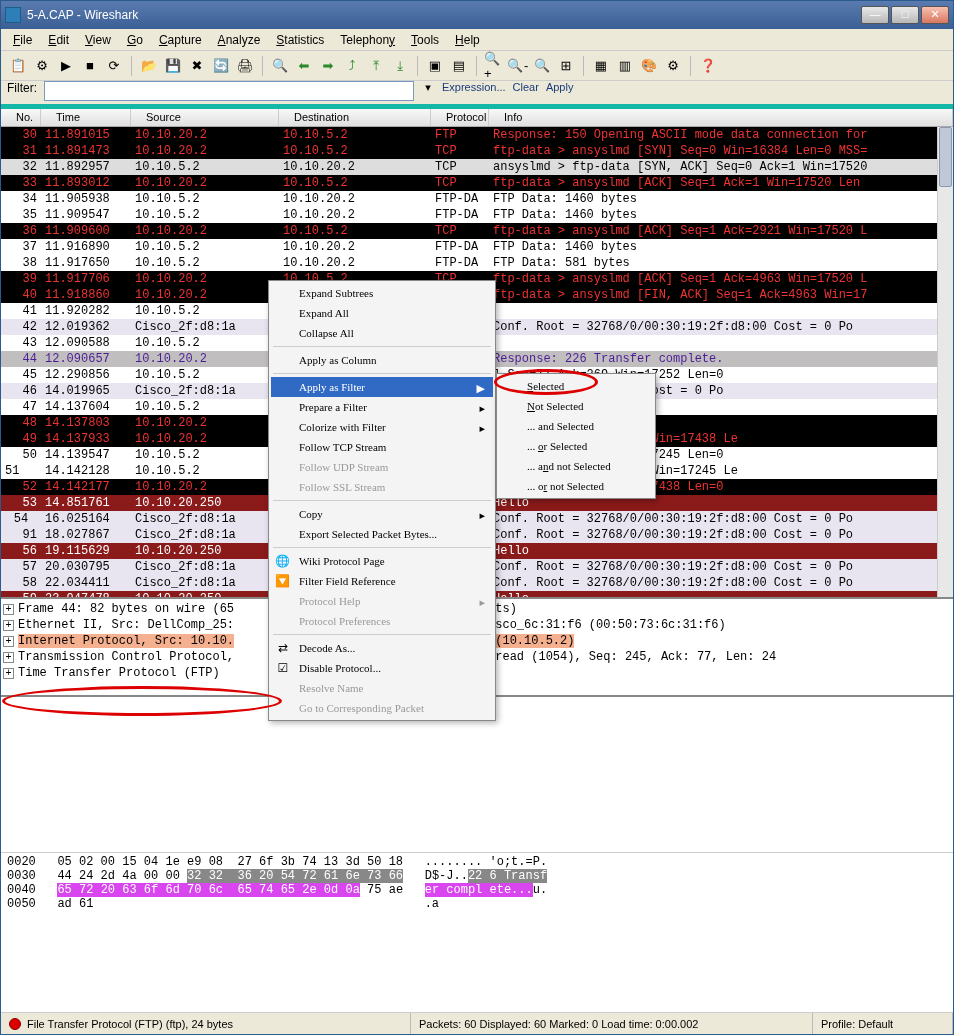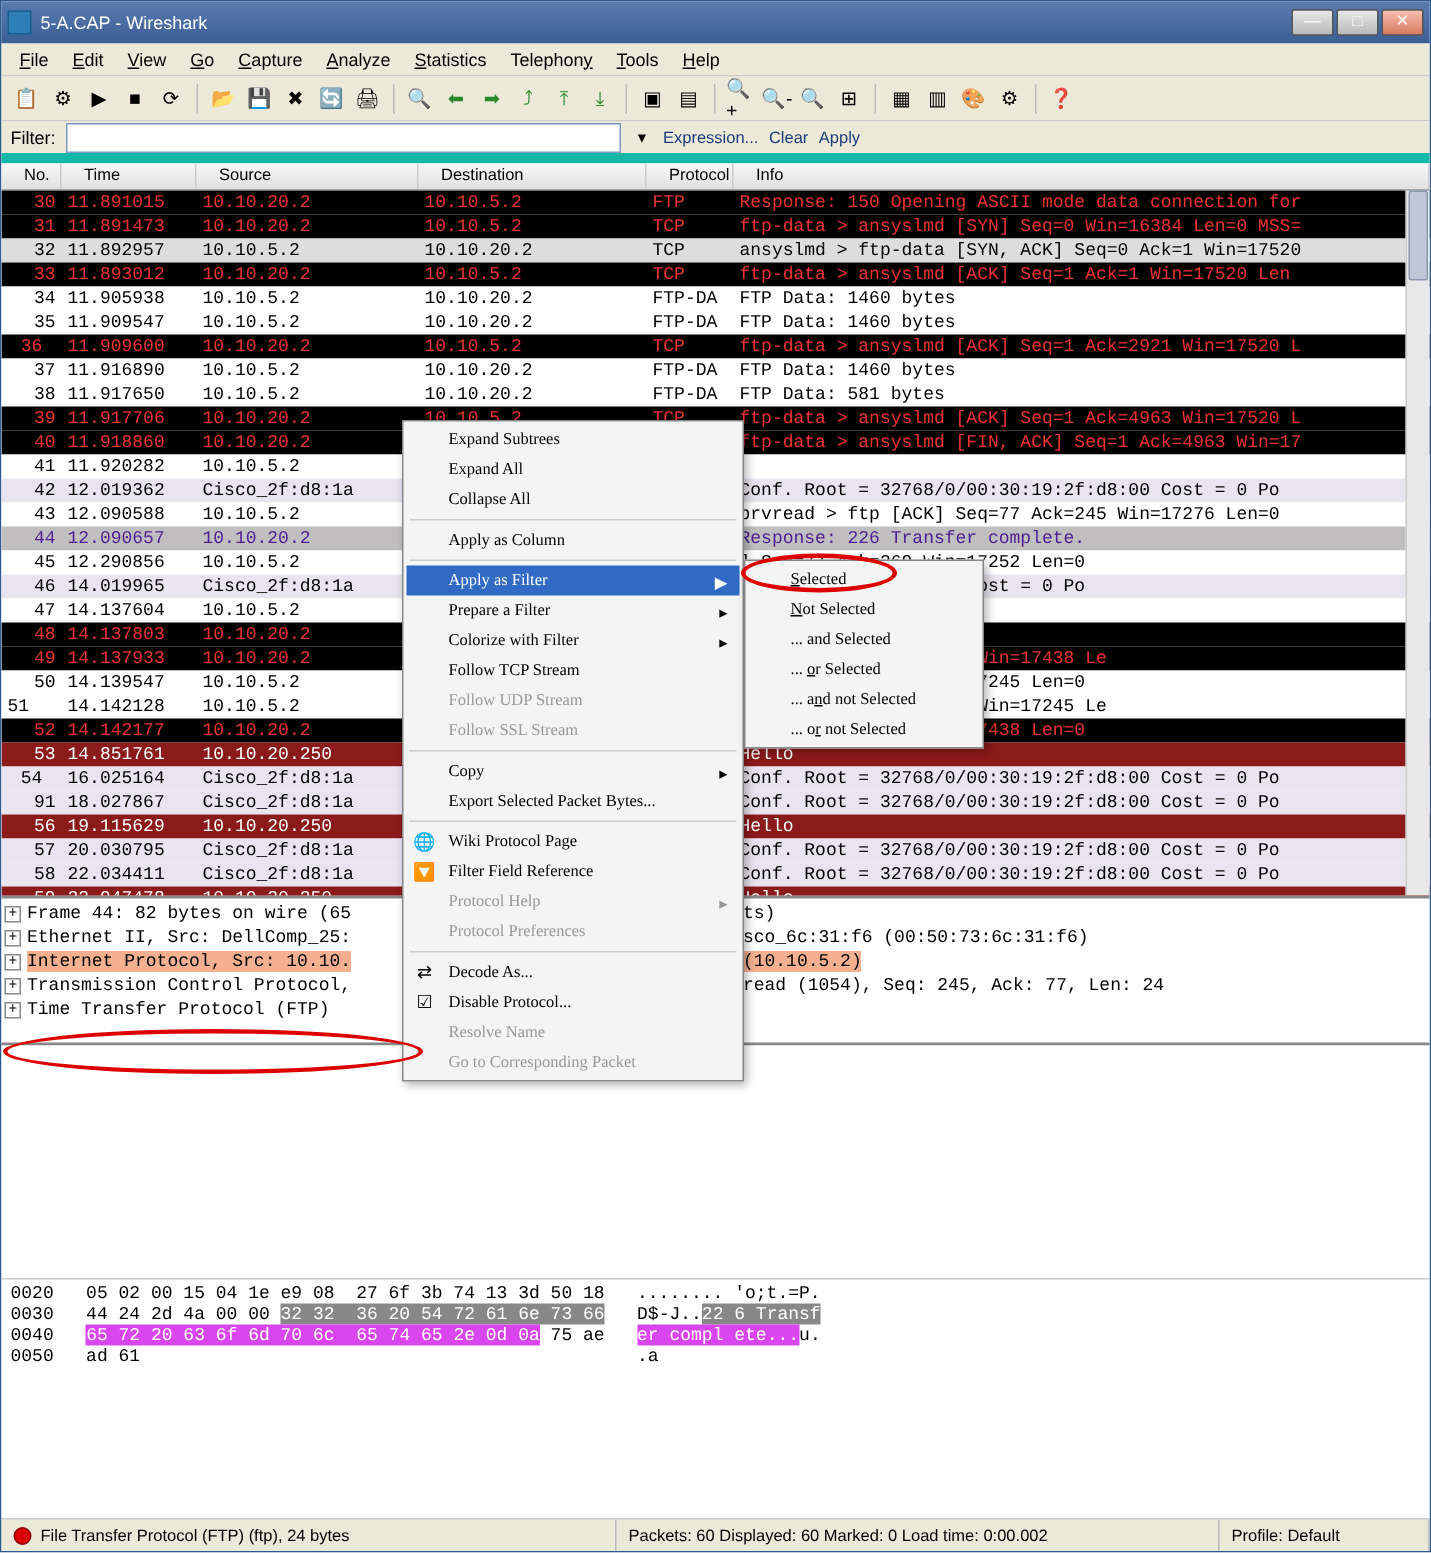--- a/index.html
+++ b/index.html
@@ -10,21 +10,21 @@
 .titlebar-text{flex:1;font-size:12px;padding-left:2px}
 .win-btns{display:flex}
 .win-btn{width:28px;height:18px;background:linear-gradient(#e8e8e8,#b8b8b8);border:1px solid #555;margin-left:2px;text-align:center;line-height:14px;font-size:11px;border-radius:2px}
 .win-btn.close{background:linear-gradient(#f8c0b0,#d87860)}
 .menubar{height:22px;background:#ece9d8;display:flex;align-items:center;padding:0 4px;border-bottom:1px solid #ccc;font-size:12px}
 .menubar span{padding:2px 8px;cursor:default}
 .menubar span u{text-decoration:underline}
 .toolbar{height:30px;background:#ece9d8;display:flex;align-items:center;padding:0 6px;border-bottom:1px solid #ccc;gap:2px}
 .tb-btn{width:22px;height:22px;border:1px solid transparent;display:inline-flex;align-items:center;justify-content:center;font-size:13px}
 .tb-sep{width:1px;height:20px;background:#bbb;margin:0 4px}
-.filterbar{height:28px;background:#ece9d8;display:flex;align-items:center;padding:0 6px;border-bottom:7px solid #14b8a6;gap:7px}
+.filterbar{height:28px;background:#ece9d8;display:flex;padding:0 6px;border-bottom:5px solid #14b8a6;gap:7px}
 .filterbar label{font-size:12px}
 .filterbar input{flex:0 0 370px;height:20px;border:1px solid #7a9ac2;padding:0 4px;font-size:12px;background:#fff}
 .filterbar .drop{width:14px;text-align:center}
 .filterbar .action{color:#1a3c7a;cursor:default}
 .packet-list{height:490px;border-bottom:2px solid #888;overflow:hidden;position:relative;background:#fff}
 .pl-header{display:flex;background:linear-gradient(#f8f8f8,#e0e0e0);border-bottom:1px solid #aaa;height:18px;font-size:11px}
 .pl-header div{padding:2px 15px;border-right:1px solid #ccc}
 .col-no{width:40px}.col-time{width:90px}.col-src{width:148px}.col-dst{width:152px}.col-proto{width:58px}.col-info{flex:1}
 .pl-body{font-family:'Courier New',monospace;font-size:12px;line-height:16px}
 .row{display:flex;height:16px;white-space:nowrap;overflow:hidden}
@@ -182,21 +182,21 @@
         </div>
         <div class="row r-white">
           <div class="col-no" style="text-align:right">35</div>
           <div class="col-time">11.909547</div>
           <div class="col-src">10.10.5.2</div>
           <div class="col-dst">10.10.20.2</div>
           <div class="col-proto">FTP-DA</div>
           <div class="col-info">FTP Data: 1460 bytes</div>
         </div>
         <div class="row r-black">
-          <div class="col-no" style="text-align:center">36</div>
+          <div class="col-no" style="text-align:right">36</div>
           <div class="col-time">11.909600</div>
           <div class="col-src">10.10.20.2</div>
           <div class="col-dst">10.10.5.2</div>
           <div class="col-proto">TCP</div>
           <div class="col-info">ftp-data &gt; ansyslmd [ACK] Seq=1 Ack=2921 Win=17520 L</div>
         </div>
         <div class="row r-white">
           <div class="col-no" style="text-align:right">37</div>
           <div class="col-time">11.916890</div>
           <div class="col-src">10.10.5.2</div>
@@ -242,21 +242,20 @@
           <div class="col-dst"></div>
           <div class="col-proto"></div>
           <div class="col-info">Conf. Root = 32768/0/00:30:19:2f:d8:00  Cost = 0  Po</div>
         </div>
         <div class="row r-white">
           <div class="col-no" style="text-align:right">43</div>
           <div class="col-time">12.090588</div>
           <div class="col-src">10.10.5.2</div>
           <div class="col-dst"></div>
           <div class="col-proto"></div>
-          <div class="col-info">brvread &gt; ftp [ACK] Seq=77 Ack=245 Win=17276 Len=0</div>
         </div>
         <div class="row r-sel">
           <div class="col-no" style="text-align:right">44</div>
           <div class="col-time">12.090657</div>
           <div class="col-src">10.10.20.2</div>
           <div class="col-dst"></div>
           <div class="col-proto"></div>
           <div class="col-info">Response: 226 Transfer complete.</div>
         </div>
         <div class="row r-white">

